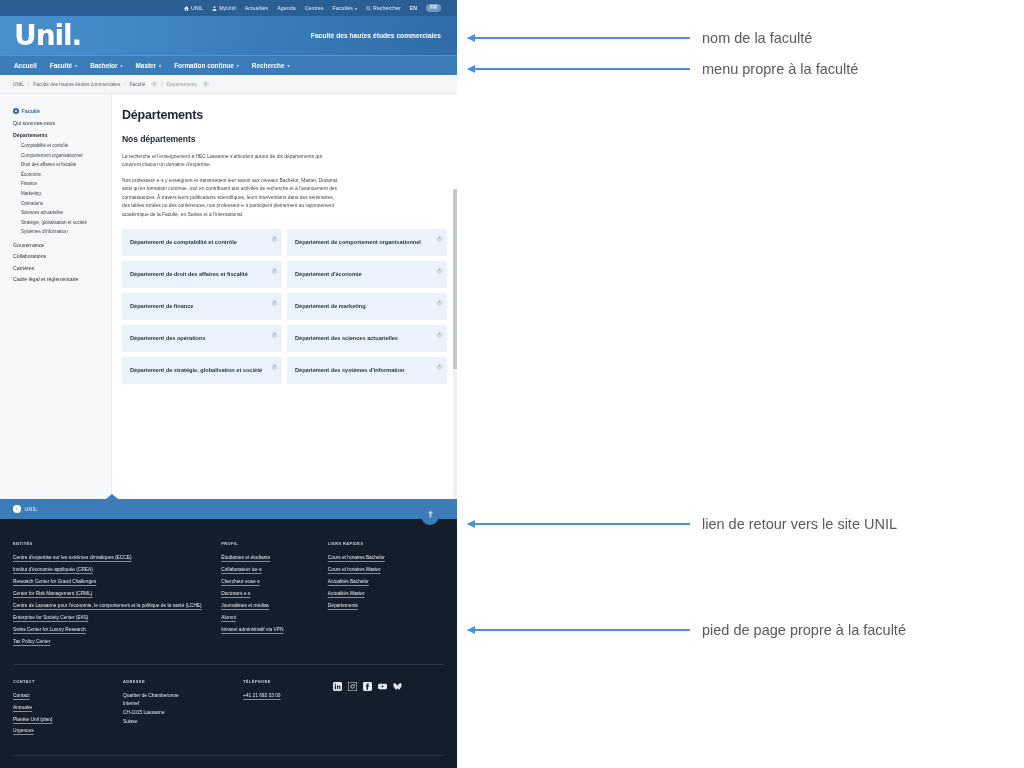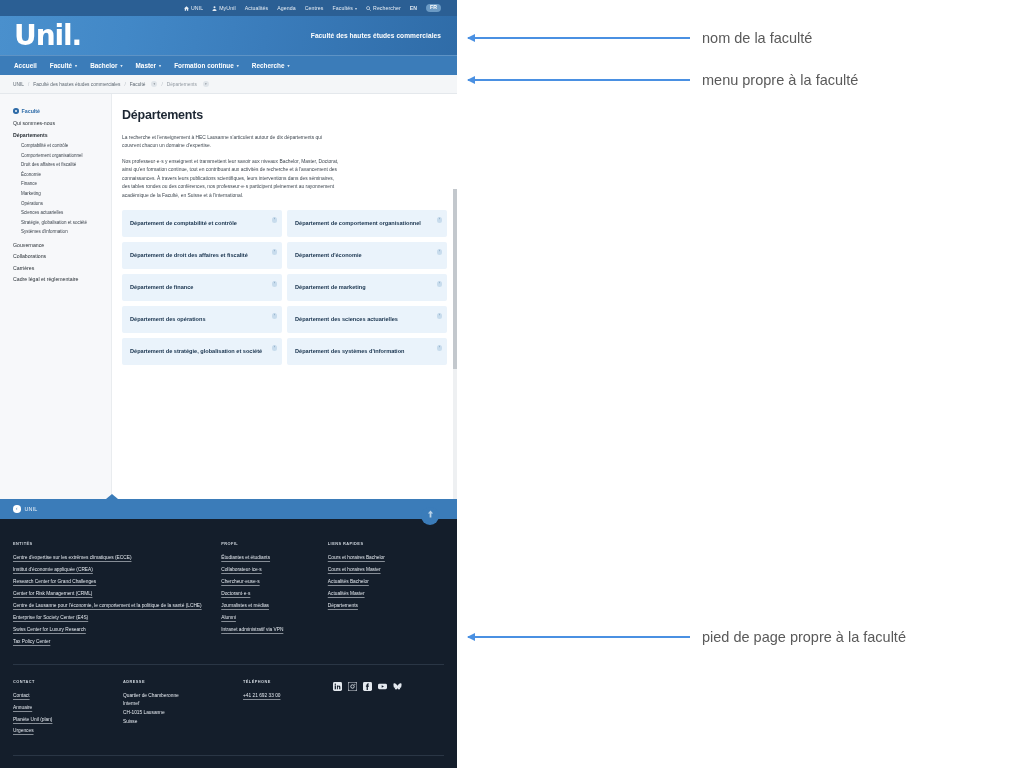--- a/index.html
+++ b/index.html
@@ -296,20 +296,21 @@
         <div class="side-sub">Systèmes d'information</div>
         <div class="side-gap"></div>
         <div class="side-l1">Gouvernance</div>
         <div class="side-l1">Collaborations</div>
         <div class="side-l1">Carrières</div>
         <div class="side-l1">Cadre légal et règlementaire</div>
       </div>
 
       <div class="content">
         <h1 class="title">Départements</h1>
+        <h2 class="sub">Nos départements</h2>
         <p class="para">La recherche et l'enseignement à HEC Lausanne s'articulent autour de dix départements qui couvrent chacun un domaine d'expertise.</p>
         <p class="para">Nos professeur·e·s y enseignent et transmettent leur savoir aux niveaux Bachelor, Master, Doctorat, ainsi qu'en formation continue, tout en contribuant aux activités de recherche et à l'avancement des connaissances. À travers leurs publications scientifiques, leurs interventions dans des séminaires, des tables rondes ou des conférences, nos professeur·e·s participent pleinement au rayonnement académique de la Faculté, en Suisse et à l'international.</p>
 
         <div class="cards">
           <div class="card">
             <span class="ctext">Département de comptabilité et contrôle</span>
             <span class="carrow">›</span>
           </div>
           <div class="card">
             <span class="ctext">Département de comportement organisationnel</span>
@@ -460,25 +461,29 @@
 
       <div class="fbar-end"></div>
     </div>
   </div>
 
   <div class="anno" style="left:468px; top:30px;text-align:center;">
     <div class="arrow" style="width:222px;"></div>
     <div class="atext">nom de la faculté</div>
   </div>
 
-  <div class="anno" style="left:468px; top:72px;">
+  <div class="anno" style="left:468px; top:61px;">
     <div class="arrow" style="width:222px;"></div>
     <div class="atext">menu propre à la faculté</div>
   </div>
 
 
-
-  <div class="anno" style="left:468px; top:622px;margin-top:7px;">
+  <div class="anno" style="left:468px; top:516px;">
+    <div class="arrow" style="width:222px;"></div>
+    <div class="atext">lien de retour vers le site UNIL</div>
+  </div>
+
+  <div class="anno" style="left:468px; top:622px;">
     <div class="arrow" style="width:222px;"></div>
     <div class="atext">pied de page propre à la faculté</div>
   </div>
 
 </div>
 
 </body></html>

